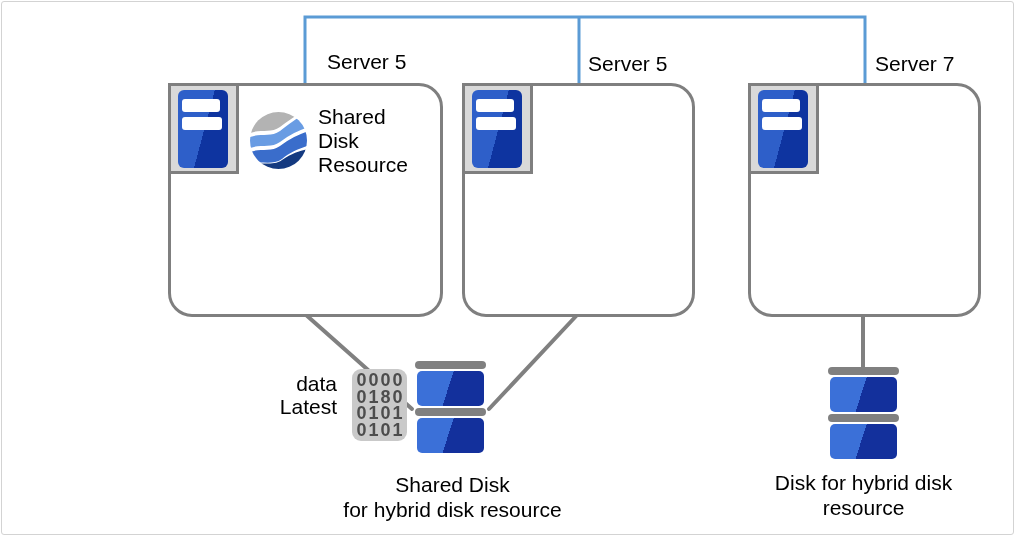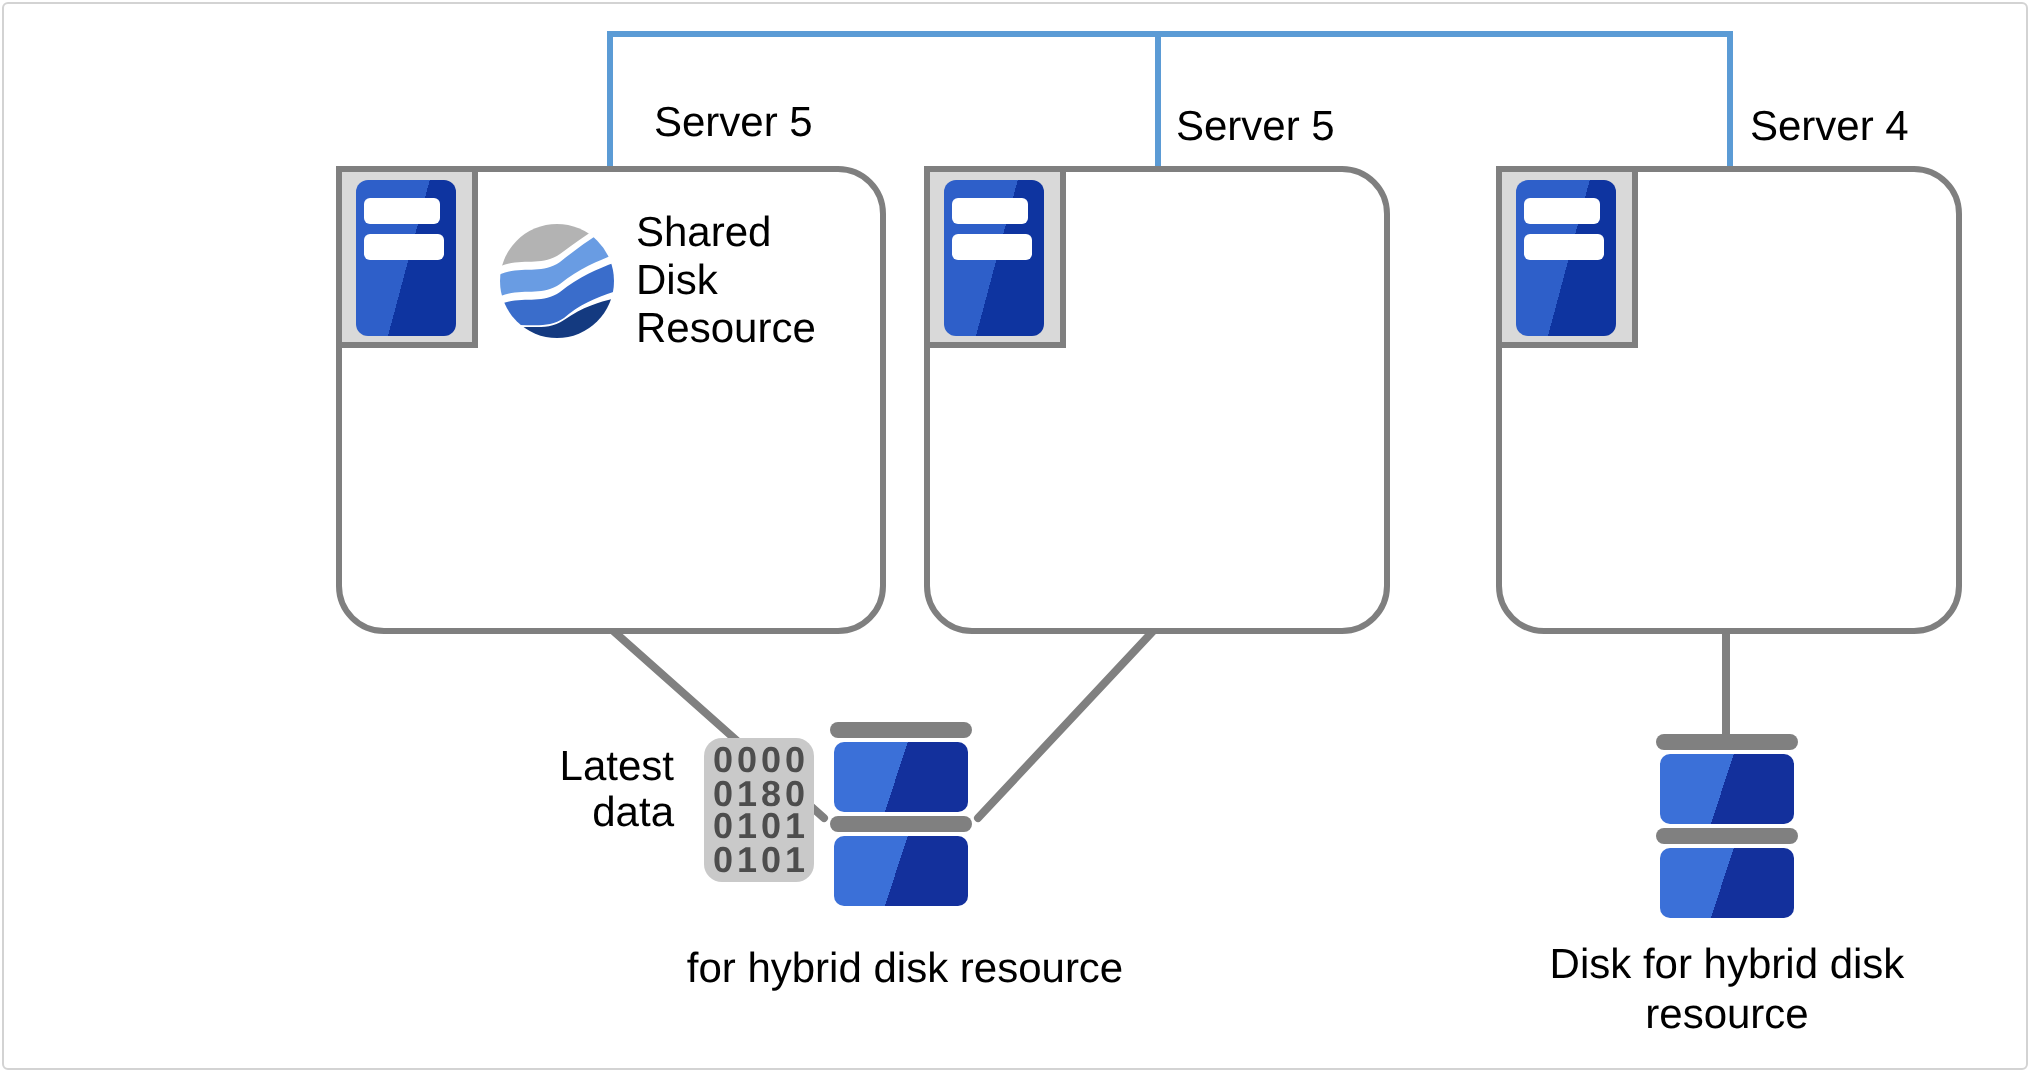--- a/index.html
+++ b/index.html
@@ -69,21 +69,21 @@
 
   <svg class="lines" width="1021" height="544" viewBox="0 0 1021 544">
     <path class="blue-line" d="M305 86 V17 H865 V86 M579 17 V86"></path>
     <path class="gray-line" d="M305 314 L412 409"></path>
     <path class="gray-line" d="M578 314 L489 409"></path>
     <path class="gray-line" d="M863 314 L863 368"></path>
   </svg>
 
   <div class="srv-label" style="left:327px; top:50px">Server 5</div>
   <div class="srv-label" style="left:588px; top:52px">Server 5</div>
-  <div class="srv-label" style="left:875px; top:52px">Server 4</div>
+  <div class="srv-label" style="left:875px; top:52px">Server 7</div>
 
   <div class="box" style="left:168px; width:275px"></div>
   <div class="box" style="left:462px"></div>
   <div class="box" style="left:748px"></div>
 
   <div class="srv-icon" style="left:168px">
     <div class="tower">
       <div class="bar bar1"></div>
       <div class="bar bar2"></div>
     </div>
@@ -113,22 +113,22 @@
     </g>
   </svg>
 
   <div class="hybrid-label">
     <div>Shared</div>
     <div>Disk</div>
     <div>Resource</div>
   </div>
 
   <div class="latest-label">
+    <div>data</div>
     <div>Latest</div>
-    <div>data</div>
   </div>
 
   <div class="binary">
     <div class="row">0000</div>
     <div class="row">0180</div>
     <div class="row">0101</div>
     <div class="row">0101</div>
   </div>
 
   <div class="disk" style="left:415px; top:361px">
@@ -139,20 +139,21 @@
   </div>
 
   <div class="disk" style="left:828px; top:367px">
     <div class="cap cap1"></div>
     <div class="body body1"></div>
     <div class="cap cap2"></div>
     <div class="body body2"></div>
   </div>
 
   <div class="caption" style="left:330px; top:472px; width:245px">
+    <div>Shared Disk</div>
     <div>for hybrid disk resource</div>
   </div>
 
   <div class="caption" style="left:740px; top:470px; width:247px">
     <div>Disk for hybrid disk</div>
     <div>resource</div>
   </div>
 </div>
 
 </body></html>

